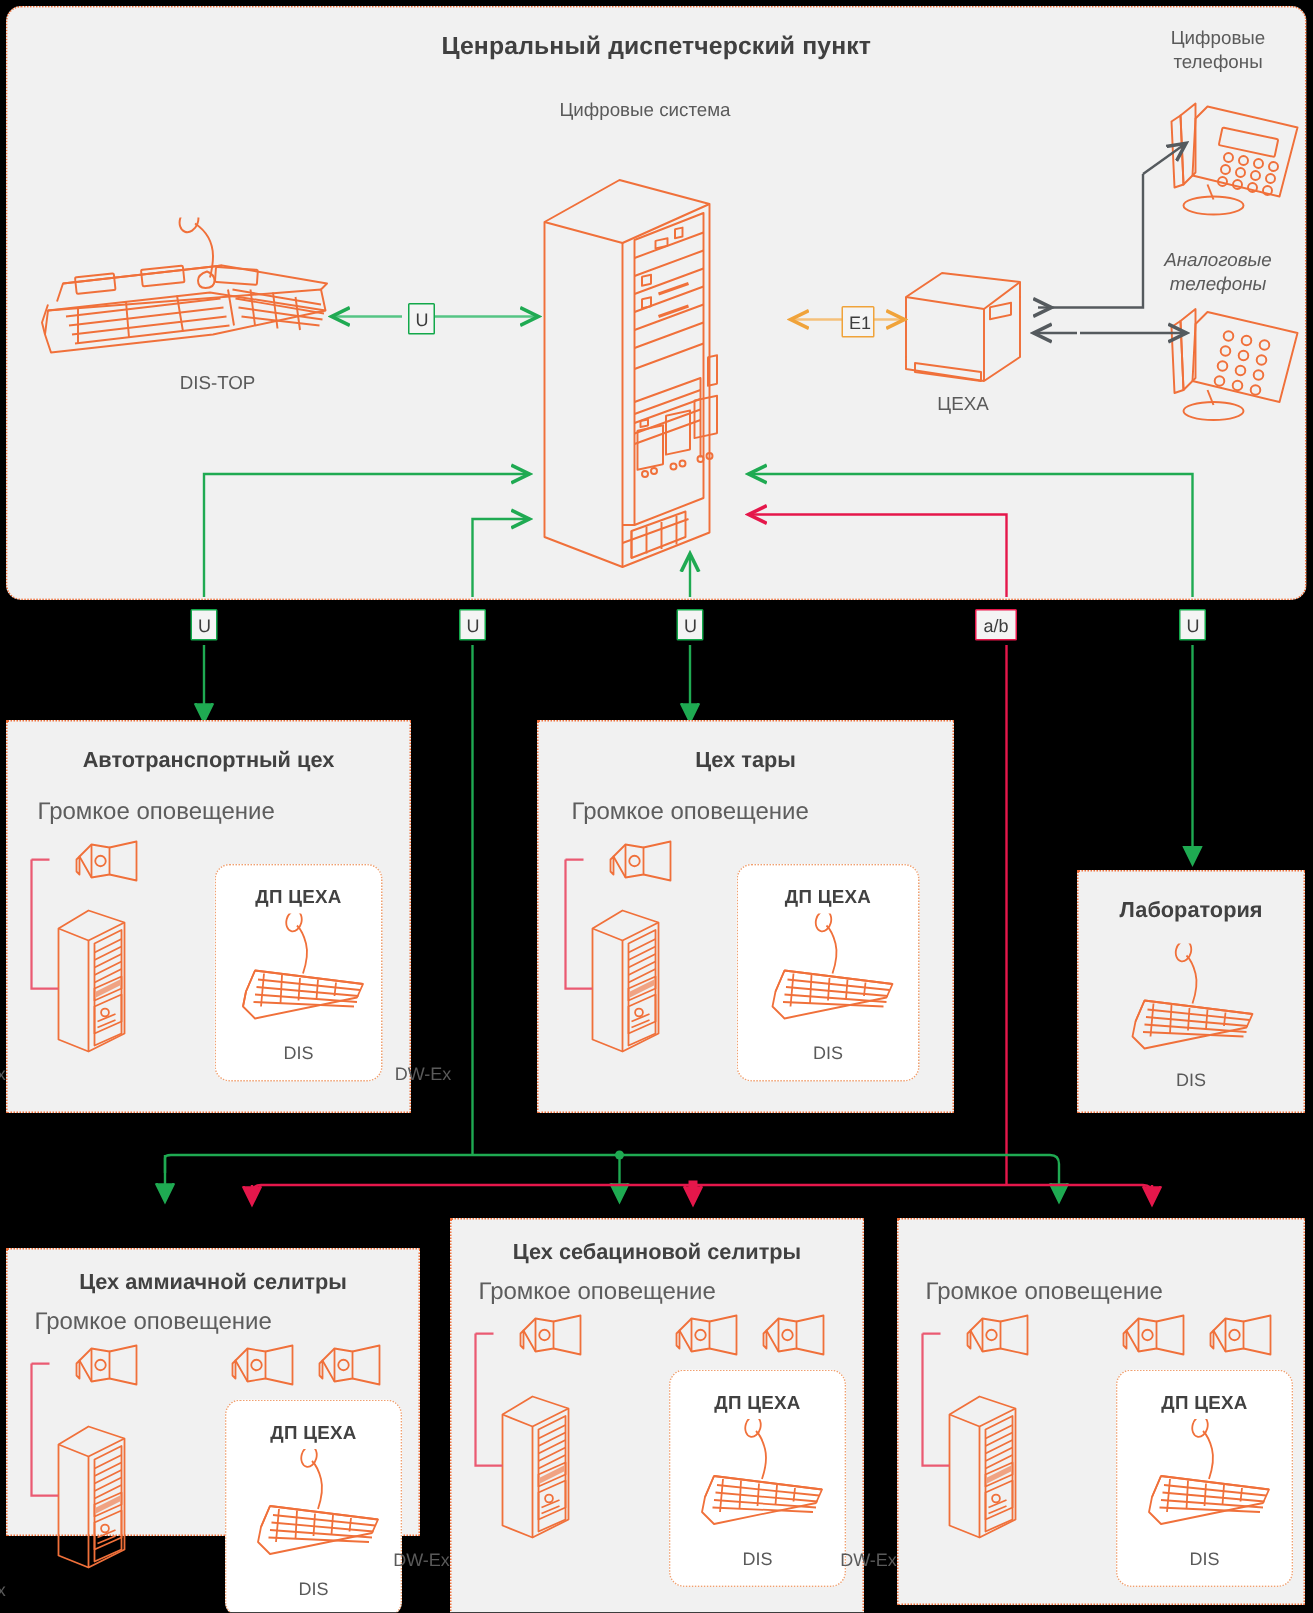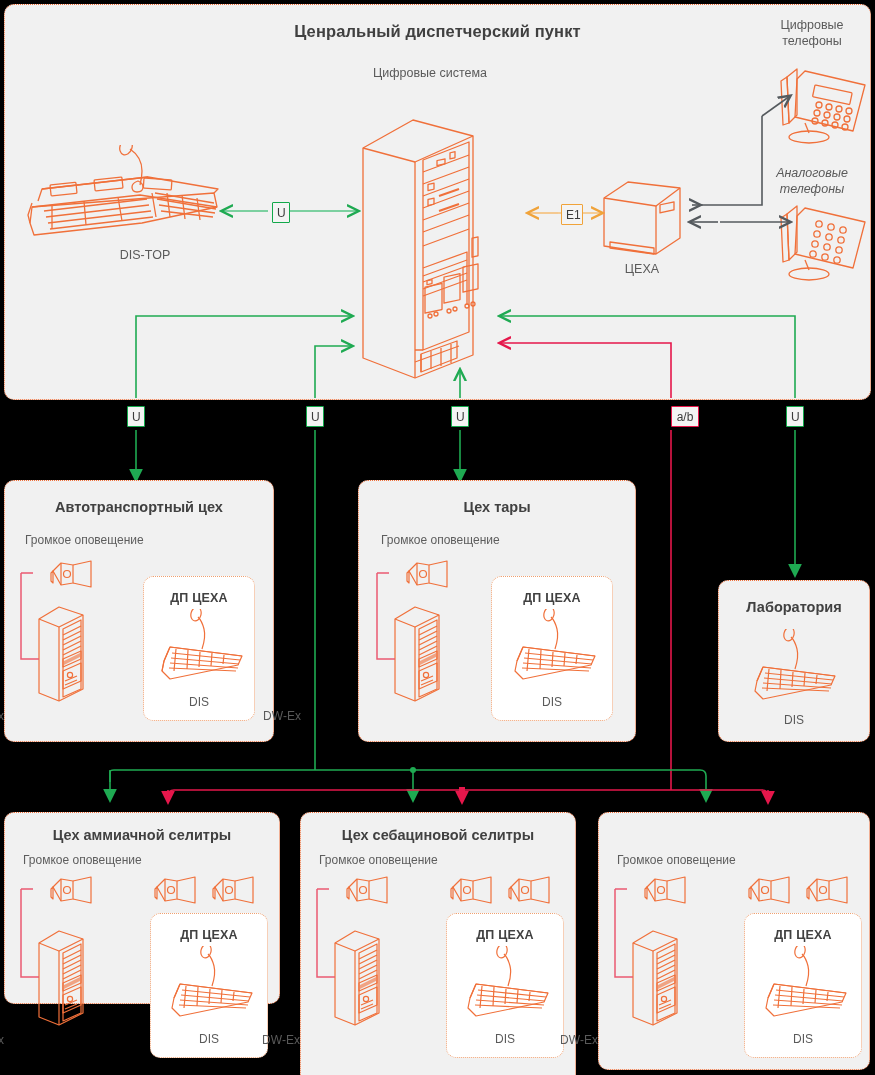--- a/index.html
+++ b/index.html
@@ -30,21 +30,21 @@
   }
   #top-panel {
     left: 4px; top: 4px;
     width: 867px; height: 396px;
     border-radius: 10px;
   }
   .card {
     position: absolute;
     background: #f1f1f1;
     border: 1px dotted #f0703a;
-    border-radius: 10px;
+    border-radius: 0;
   }
   .inner-card {
     position: absolute;
     background: #ffffff;
     border: 1px dotted #f0a070;
     border-radius: 10px;
   }
   
   .main-title {
     position: absolute;
@@ -66,21 +66,21 @@
   .card-title {
     position: absolute;
     left: 0; right: 0;
     text-align: center;
     font-size: 14.5px;
     font-weight: bold;
     color: #414141;
   }
   .card-sub {
     position: absolute;
-    font-size: 12px;
+    font-size: 16px;
     color: #5d5d5d;
   }
   .dev-label {
     position: absolute;
     font-size: 12px;
     color: #5a5a5a;
     text-align: center;
     width: 100%;
     left: 0;
   }
@@ -297,21 +297,21 @@
 
     <path d="M795 398 L795 316 L500 316" fill="none" stroke="#1faa52" stroke-width="1.6" marker-end="url(#ag)"></path>
 
     <path d="M671 398 L671 343 L500 343" fill="none" stroke="#e5174b" stroke-width="1.6" marker-end="url(#ar)"></path>
   </svg>
 
   <div>
     <div class="tag green" style="left:127px; top:406px; width:18px;">U</div>
     <div class="tag green" style="left:306px; top:406px; width:18px;">U</div>
     <div class="tag green" style="left:451px; top:406px; width:18px;">U</div>
-    <div class="tag red" style="left:671px; top:406px; width:28px;">a/b</div>
+    <div class="tag red" style="left:650px; top:406px; width:28px;">a/b</div>
     <div class="tag green" style="left:786px; top:406px; width:18px;">U</div>
   </div>
 
   <div class="tag green" style="left:272px; top:202px; width:18px;">U</div>
   <div class="tag amber" style="left:533px; top:204px; width:22px;margin-left:28px;">E1</div>
 
   <svg class="layer">
 
     <path d="M136 430 L136 480" fill="none" stroke="#1faa52" stroke-width="1.6" marker-end="url(#agf)"></path>
     <path d="M460 430 L460 480" fill="none" stroke="#1faa52" stroke-width="1.6" marker-end="url(#agf)"></path>
@@ -458,21 +458,21 @@
           <path d="M20 40 L18 62 M32 41 L31 60 M44 43 L43 58 M56 44 L55 57 M68 46 L67 55"></path>
           <path d="M16 44 L84 51 M15 49 L83 55 M14 54 L82 59 M13 59 L80 62"></path>
           <path d="M46 40 q4 -12 2 -20 q-2 -8 -6 -12"></path>
           <ellipse cx="40" cy="5" rx="5" ry="7" transform="rotate(15 40 5)"></ellipse>
         </g>
       </svg>
     </div>
     <div class="dev-label" style="top:132px;">DIS</div>
   </div>
 
-  <div class="card" style="left:4px; top:812px; width:276px; height:192px;">
+  <div class="card" style="left:4px; top:832px; width:276px; height:192px;">
     <div class="card-title" style="top:14px;">Цех аммиачной селитры</div>
     <div class="card-sub" style="left:18px; top:40px;">Громкое оповещение</div>
 
     <div class="icon-wrap" style="left:44px; top:62px;">
       <svg width="46" height="34" viewBox="0 0 46 34">
           <g fill="none" stroke="#f0703a" stroke-width="1.2" stroke-linejoin="round">
         <path d="M4 12 L12 4 L24 6 L24 24 L12 26 Z"></path>
             <path d="M24 6 L42 2 L42 28 L24 24"></path>
             <path d="M12 4 L12 26"></path>
         <circle cx="18" cy="15" r="3.5"></circle>

